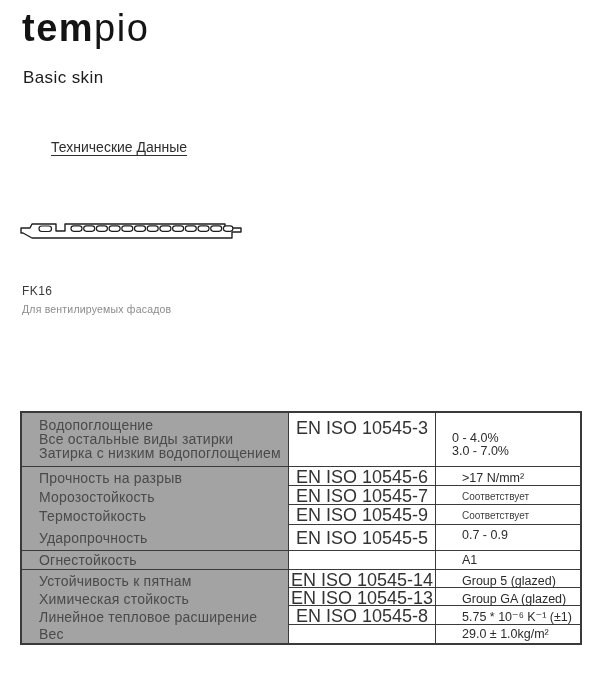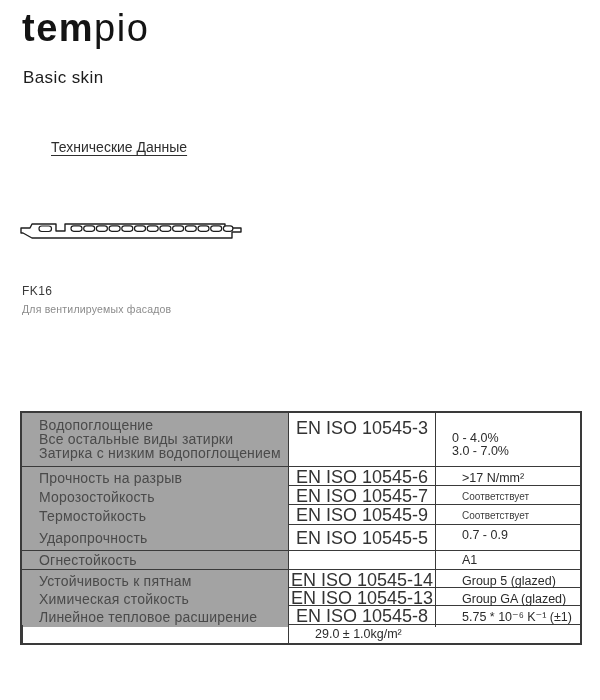--- a/index.html
+++ b/index.html
@@ -196,18 +196,19 @@
       <div class="cell c3">Group GA (glazed)</div>
     </div>
 
     <div class="row r9">
       <div class="cell c1">Линейное тепловое расширение</div>
       <div class="cell c2">EN ISO 10545-8</div>
       <div class="cell c3">5.75 * 10⁻⁶ K⁻¹ (±1)</div>
     </div>
 
     <div class="row r10">
+      <div class="cell c1">Вес</div>
       <div class="cell c2"></div>
       <div class="cell c3">29.0 ± 1.0kg/m²</div>
     </div>
 
   </div>
 </div>
 
 </body></html>

